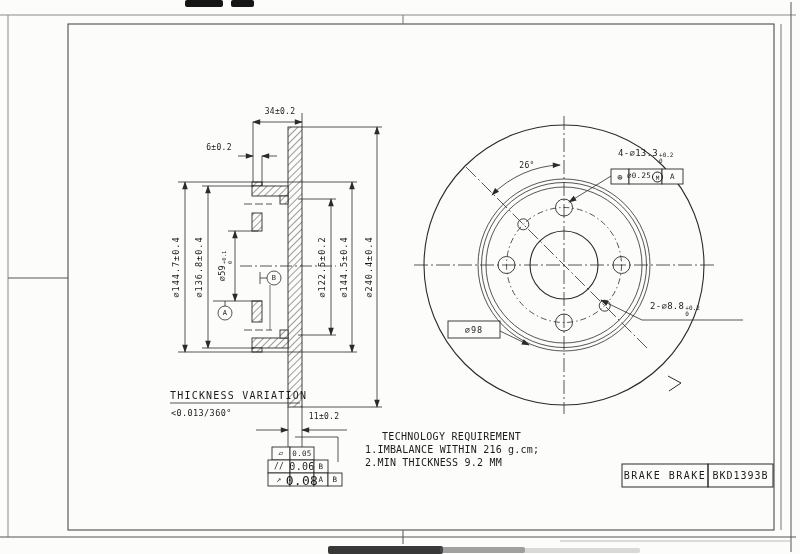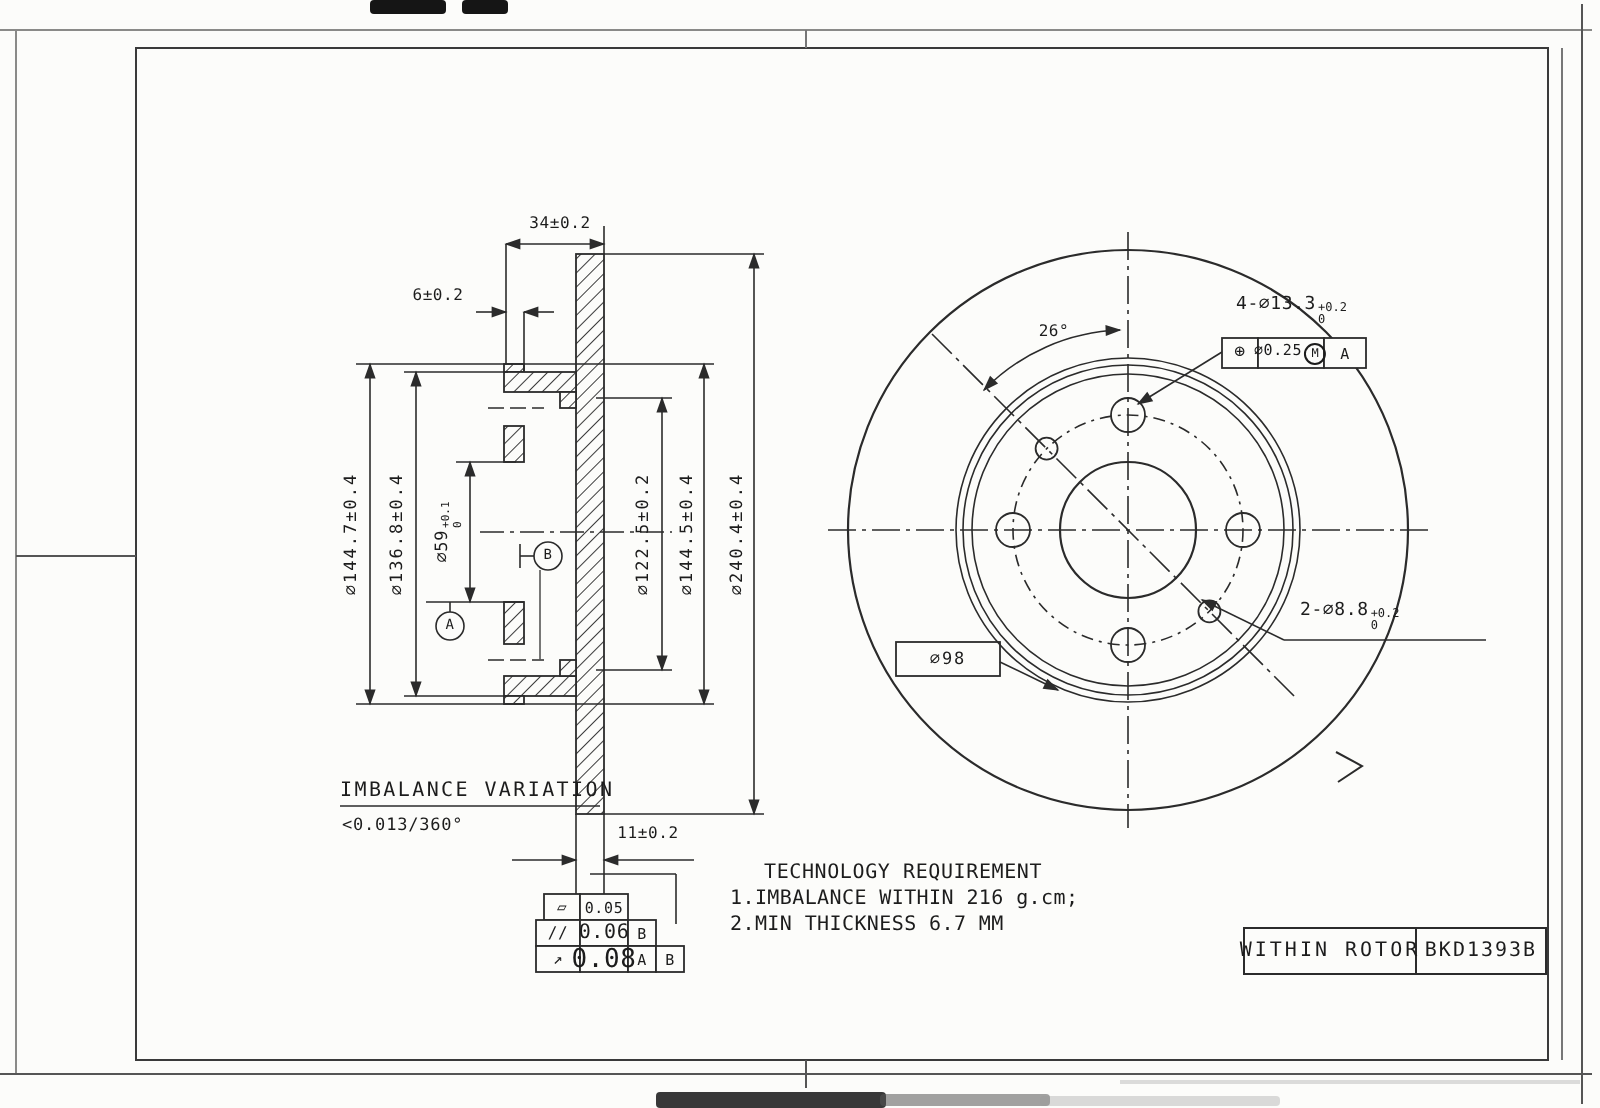--- a/index.html
+++ b/index.html
@@ -182,50 +182,50 @@
         <i>+0.1</i>
         <i>0</i>
       </span></div>
   <div class="lbl rot" style="left:322px;top:267px;font-size:8.5px;letter-spacing:1px">∅122.5±0.2</div>
   <div class="lbl rot" style="left:344px;top:267px;font-size:8.5px;letter-spacing:1px">∅144.5±0.4</div>
   <div class="lbl rot" style="left:369px;top:267px;font-size:8.5px;letter-spacing:1px">∅240.4±0.4</div>
 
   <div class="lbl" style="left:225px;top:313px;font-size:7px">A</div>
   <div class="lbl" style="left:274px;top:278px;font-size:7px">B</div>
 
-  <div class="lbl left" style="left:170px;top:396px;font-size:10px;letter-spacing:1.2px">IMBALANCE VARIATION</div>
+  <div class="lbl left" style="left:170px;top:396px;font-size:10px;letter-spacing:1.2px">THICKNESS VARIATION</div>
   <div class="lbl left" style="left:171px;top:413px;font-size:8.5px;letter-spacing:.4px">&lt;0.013/360°</div>
 
   <div class="lbl" style="left:281px;top:453.5px">▱</div>
   <div class="lbl" style="left:302px;top:453.5px;font-size:7.5px">0.05</div>
   <div class="lbl" style="left:279px;top:466.5px">//</div>
   <div class="lbl" style="left:302px;top:466.5px;font-size:10px">0.06</div>
   <div class="lbl" style="left:321px;top:466.5px;font-size:7.5px">B</div>
   <div class="lbl" style="left:279px;top:479.5px">↗</div>
   <div class="lbl" style="left:302px;top:479.5px;font-size:13px">0.08</div>
   <div class="lbl" style="left:321px;top:479.5px;font-size:7.5px">A</div>
   <div class="lbl" style="left:335px;top:479.5px;font-size:7.5px">B</div>
 
   <div class="lbl left" style="left:382px;top:437px;font-size:10px;letter-spacing:.3px">TECHNOLOGY REQUIREMENT</div>
   <div class="lbl left" style="left:365px;top:450px;font-size:10px;letter-spacing:.2px">1.IMBALANCE WITHIN 216 g.cm;</div>
-  <div class="lbl left" style="left:365px;top:462.5px;font-size:10px;letter-spacing:.2px">2.MIN THICKNESS 6.7 MM</div>
+  <div class="lbl left" style="left:365px;top:462.5px;font-size:10px;letter-spacing:.2px">2.MIN THICKNESS 9.2 MM</div>
 
   <div class="lbl" style="left:527px;top:166px">26°</div>
   <div class="lbl left" style="left:618px;top:156px;font-size:9px"><span>4-∅13.3</span><span class="tol" style="font-size:6px;line-height:6px">
         <i>+0.2</i>
         <i>0</i>
       </span></div>
   <div class="lbl" style="left:620px;top:176.5px;font-size:9px">⊕</div>
   <div class="lbl fcfrow" style="left:645px;top:177px;font-size:7.5px">
       <span>∅0.25</span>
       <span class="mcirc">M</span>
     </div>
   <div class="lbl" style="left:672.5px;top:177px;font-size:7.5px">A</div>
   <div class="lbl left" style="left:650px;top:309px;font-size:9px"><span>2-∅8.8</span><span class="tol" style="font-size:6px;line-height:6px">
         <i>+0.2</i>
         <i>0</i>
       </span></div>
   <div class="lbl" style="left:474px;top:329.5px;font-size:8.5px;letter-spacing:1px">∅98</div>
 
-  <div class="lbl" style="left:665px;top:476px;font-size:10px;letter-spacing:1.5px">WITHIN ROTOR</div>
+  <div class="lbl" style="left:665px;top:476px;font-size:10px;letter-spacing:1.5px">BRAKE BRAKE</div>
   <div class="lbl" style="left:740.5px;top:476px;font-size:10px;letter-spacing:1px">BKD1393B</div>
 
 </div>
 
 </body></html>

